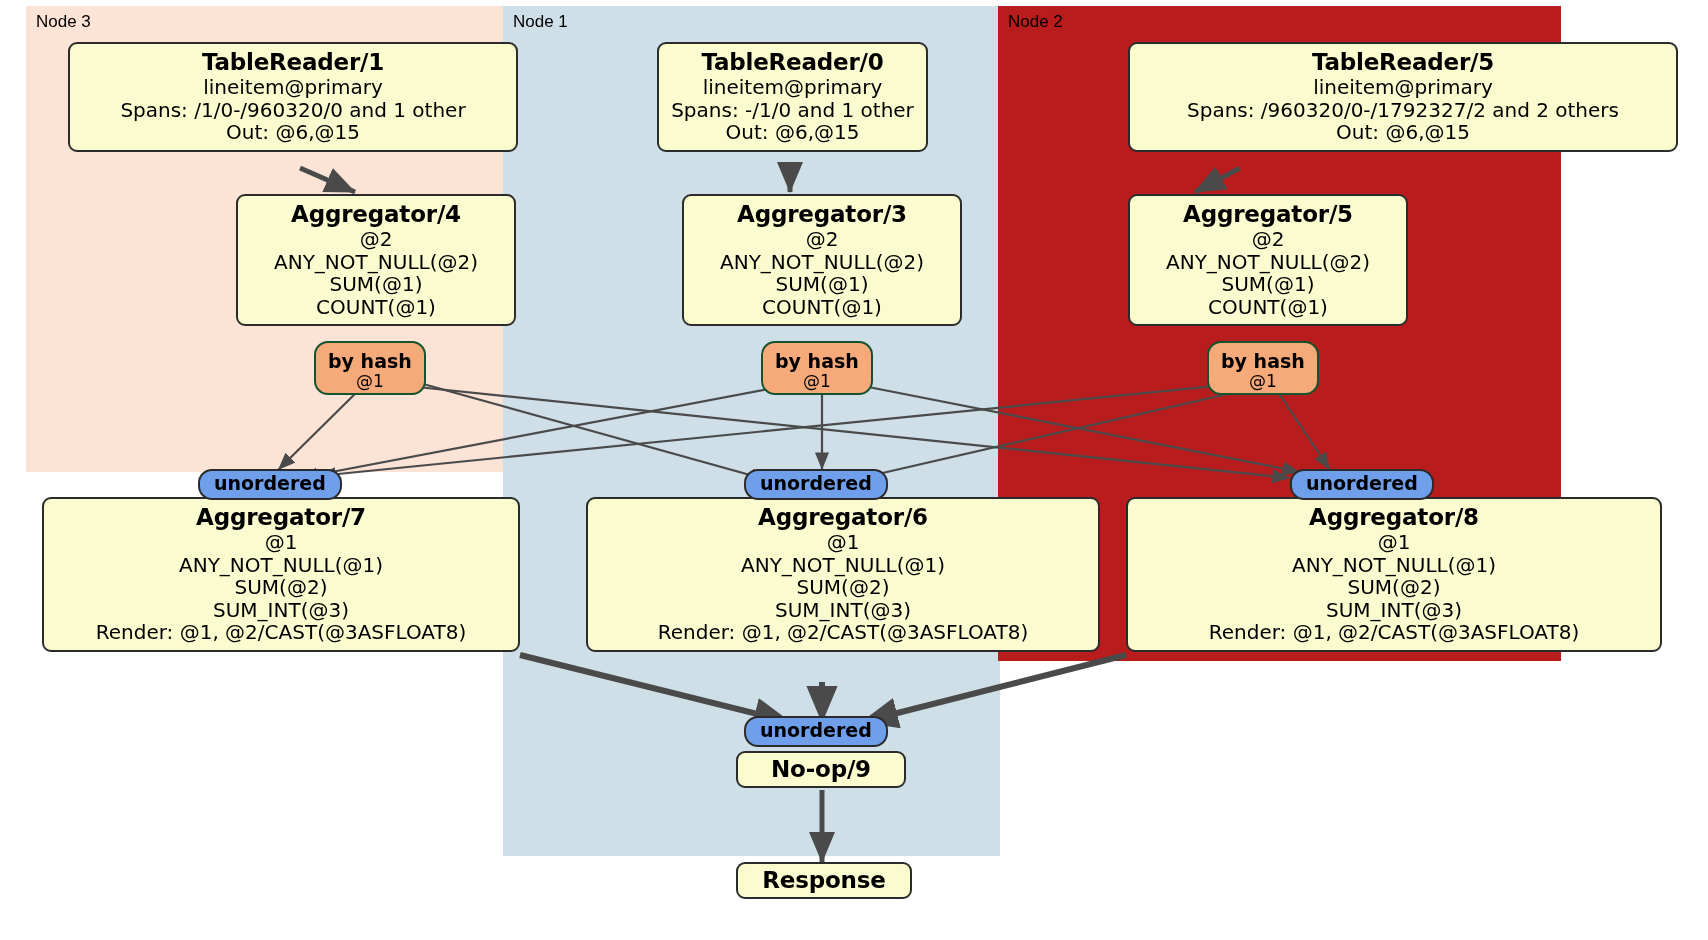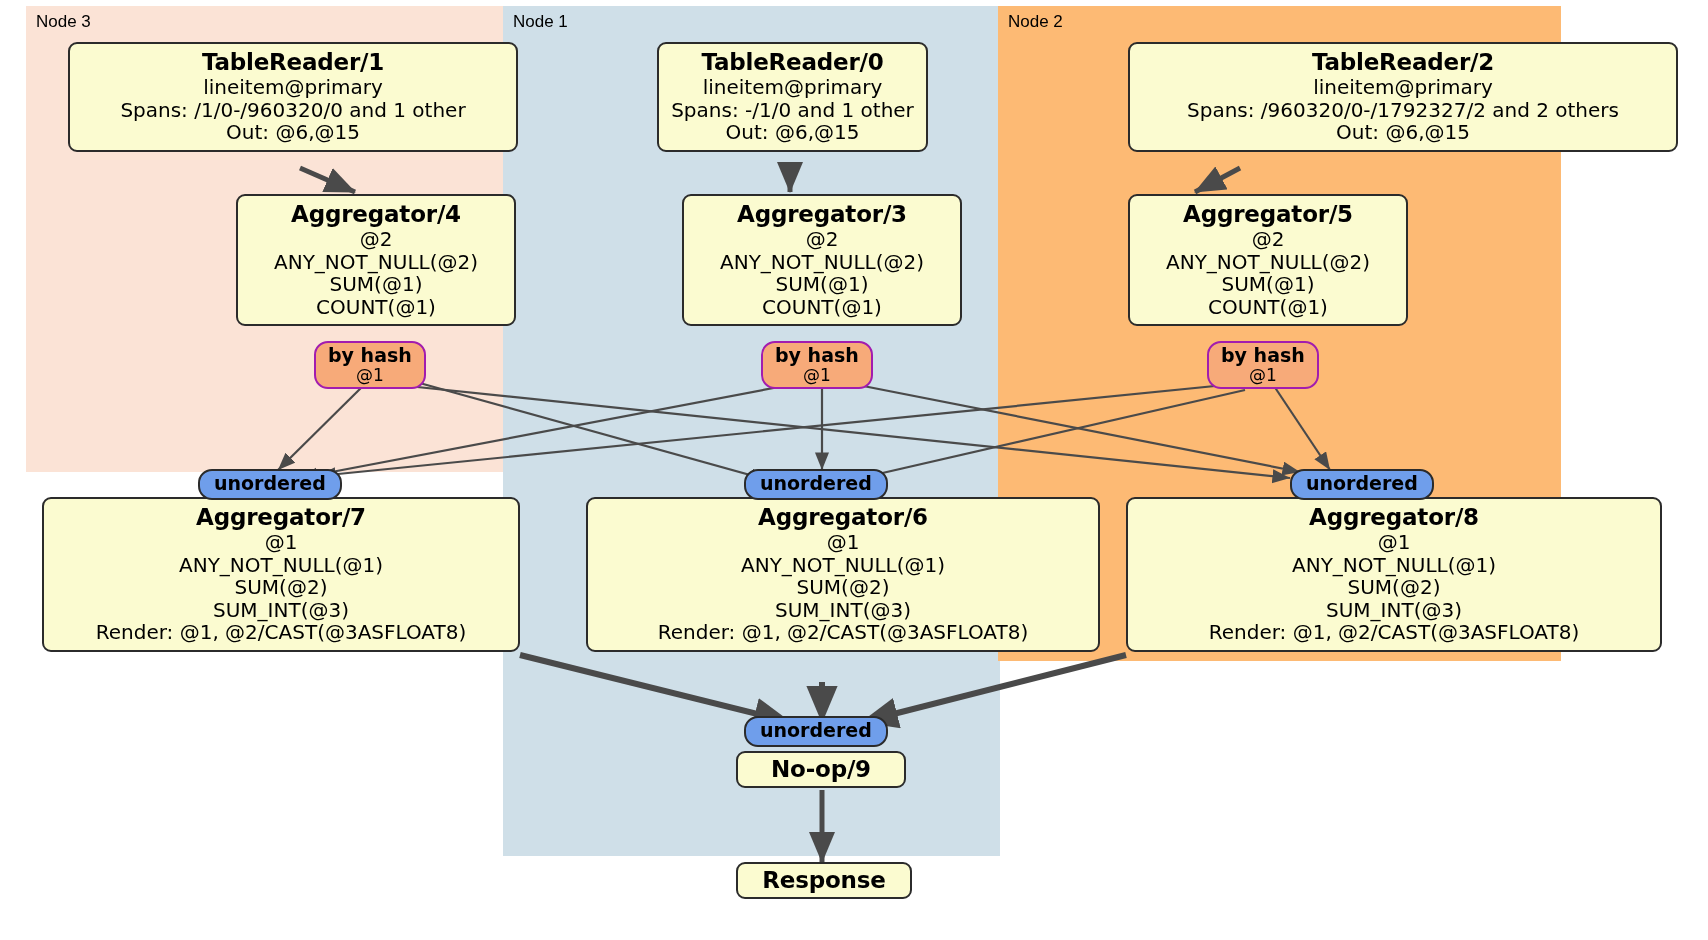--- a/index.html
+++ b/index.html
@@ -22,21 +22,21 @@
   }
   .node-region .region-label {
     position: absolute;
     left: 10px; top: 6px;
     font-size: 17px;
     color: #000;
     font-family: "Liberation Sans", sans-serif;
   }
   #region-node3 { left: 6px;    top: 6px;  width: 500px;  height: 466px; background: #fbe3d6; margin-left: 20px; }
   #region-node1 { left: 503px;  top: 6px;  width: 497px;  height: 850px; background: #cfdfe8; }
-  #region-node2 { left: 998px;  top: 6px;  width: 563px;  height: 655px; background: #fdba74; }
+  #region-node2 { left: 998px;  top: 6px;  width: 563px;  height: 655px; background: #b91c1c; }
 
   
   #edges {
     position: absolute;
     left: 0; top: 0;
     width: 1708px; height: 940px;
     pointer-events: none;
   }
 
   
@@ -66,24 +66,24 @@
 
   
   .proc.compact { padding: 3px 14px 4px 14px; }
   .proc.compact .ptitle { font-size: 23px; margin-bottom: 0; }
 
   
   .badge-hash {
     position: absolute;
     box-sizing: border-box;
     background: #f7aa79;
-    border: 2px solid #a21caf;
+    border: 2px solid #14532d;
     border-radius: 14px;
     text-align: center;
-    padding: 2px 12px 3px 12px;
+    padding: 8px 12px 3px 12px;
     line-height: 1.08;
     z-index: 6;
   }
   .badge-hash .bh-title {
     display: block;
     font-weight: bold;
     font-size: 19px;
     color: #000;
   }
   .badge-hash .bh-sub {
@@ -167,21 +167,21 @@
   </div>
 
   <div class="proc" style="left:657px; top:42px; width:271px;">
     <span class="ptitle">TableReader/0</span>
     <span class="pline">lineitem@primary</span>
     <span class="pline">Spans: -/1/0 and 1 other</span>
     <span class="pline">Out: @6,@15</span>
   </div>
 
   <div class="proc" style="left:1128px; top:42px; width:550px;">
-    <span class="ptitle">TableReader/2</span>
+    <span class="ptitle">TableReader/5</span>
     <span class="pline">lineitem@primary</span>
     <span class="pline">Spans: /960320/0-/1792327/2 and 2 others</span>
     <span class="pline">Out: @6,@15</span>
   </div>
 
   <div class="proc" style="left:236px; top:194px; width:280px;">
     <span class="ptitle">Aggregator/4</span>
     <span class="pline">@2</span>
     <span class="pline">ANY_NOT_NULL(@2)</span>
     <span class="pline">SUM(@1)</span>

